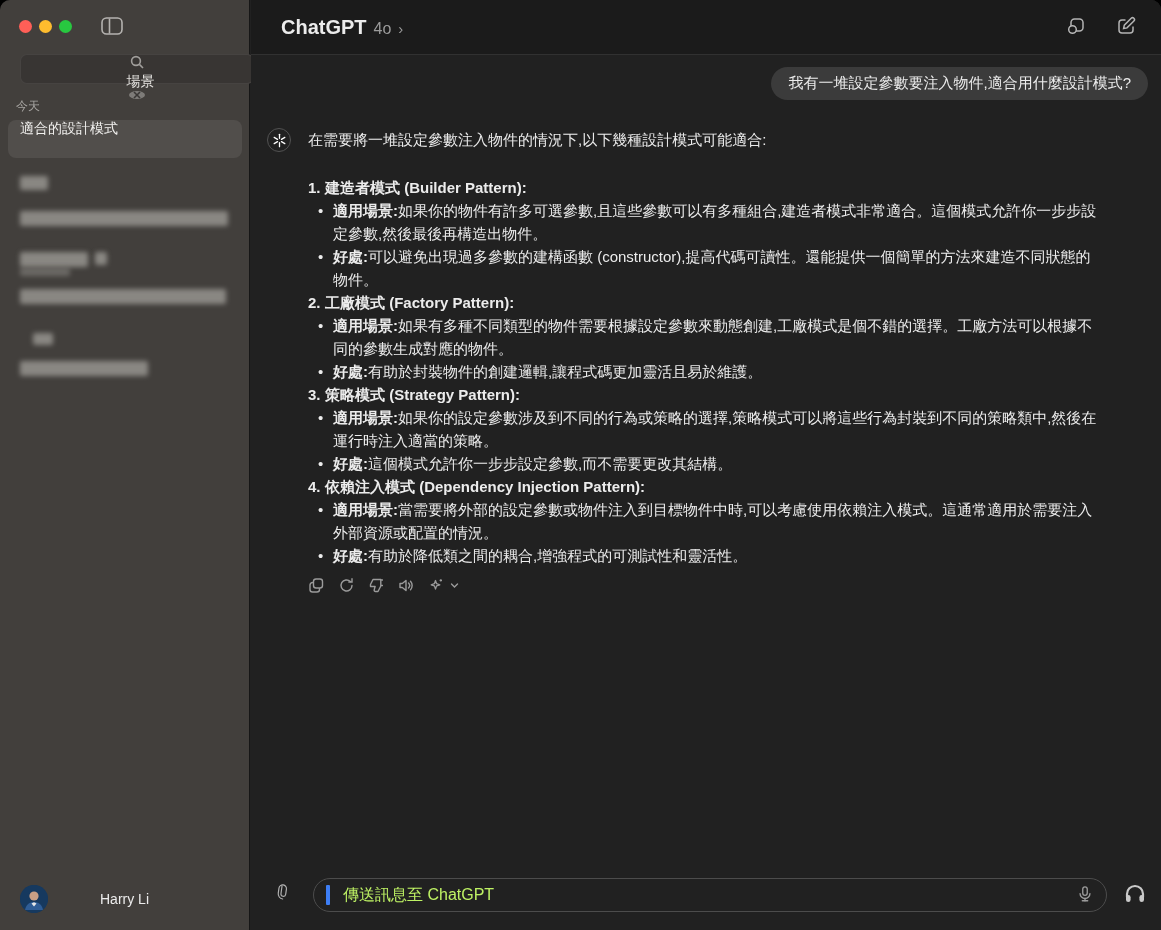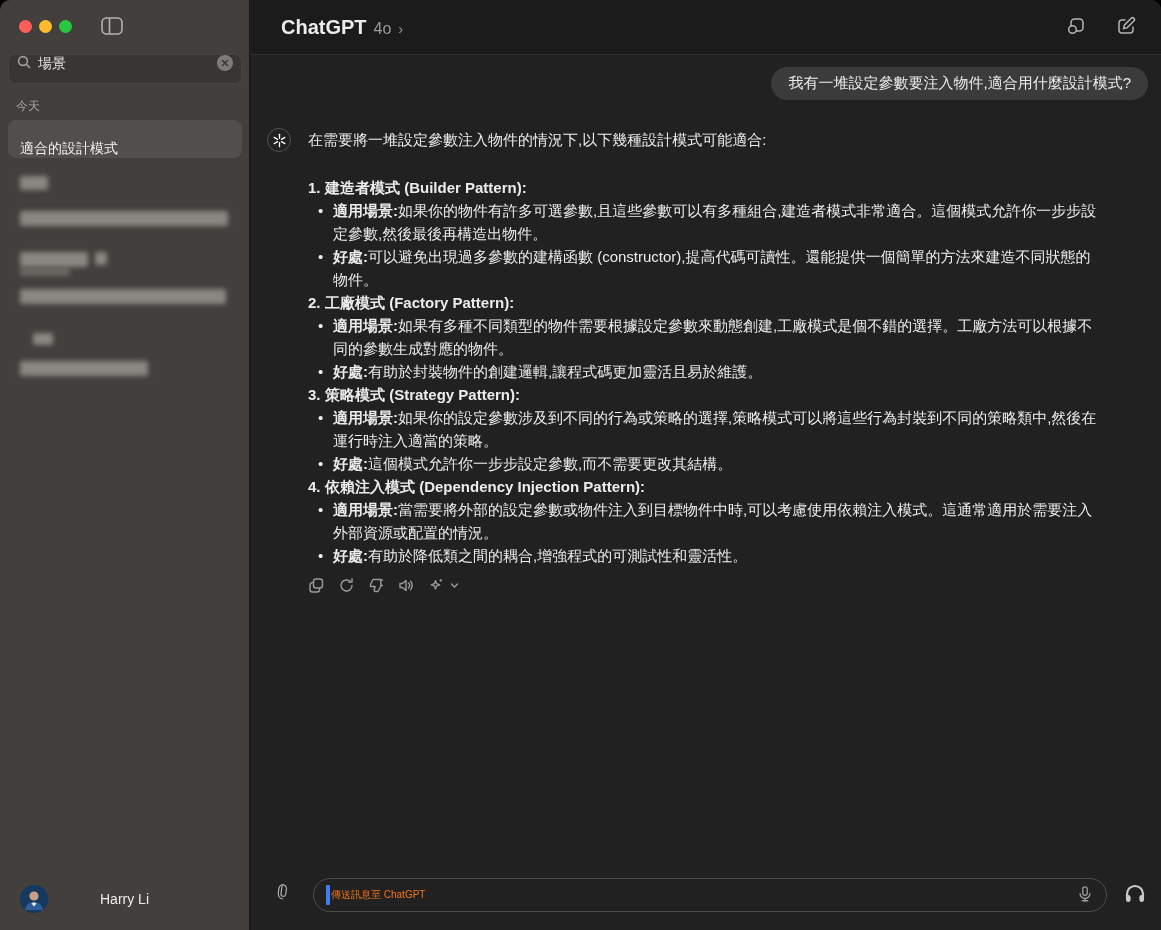--- a/index.html
+++ b/index.html
@@ -9,29 +9,29 @@
             border-radius:10px 10px 0 0; overflow:hidden; }
 
   
   .sidebar { position:absolute; left:0; top:0; width:250px; height:100%;
              background:#423f3c; border-right:1px solid #161616; }
   .titlebar { position:relative; height:52px; }
   .traffic { position:absolute; top:20px; width:13px; height:13px; border-radius:50%; }
   .t-close { left:19px; } .t-min { left:39px; } .t-zoom { left:59px; }
   .sb-toggle { position:absolute; left:100px; top:16px; width:24px; height:20px;
                display:flex; align-items:center; justify-content:center; cursor:pointer; }
-  .search-box { position:absolute; left:8px; top:54px; width:234px; height:30px;
+  .search-box { position:absolute; left:20px; top:54px; width:234px; height:30px;
                 background:#383533; border:1px solid rgba(255,255,255,0.07); border-radius:7px;
-                display:flex; align-items:flex-start; padding:0 8px; }
+                display:flex; align-items:center; padding:0 8px;flex-direction:column; }
   .search-box .value { margin-left:7px; font-size:14px; color:#e3e1de; flex:1; }
   .clear-btn { width:16px; height:16px; border-radius:50%; background:#7d7b78;
                display:flex; align-items:center; justify-content:center; cursor:pointer; }
   .section-label { position:absolute; left:16px; top:98px; font-size:12px; color:#a6a4a1; }
   .sb-item-selected { position:absolute; left:8px; top:120px; width:234px; height:38px;
-                      background:#514e4b; border-radius:8px; display:flex; align-items:flex-end;
+                      background:#514e4b; border-radius:8px; display:flex; align-items:flex-start;
                       padding-left:12px; font-size:14px; color:#f1f0ee; cursor:pointer; }
   .redacted { position:absolute; display:flex; gap:7px; cursor:pointer; }
   .redacted span { display:block; background:#96948f; border-radius:2px;
                    filter:blur(2.6px); opacity:.85; }
   .sb-footer { position:absolute; left:0; bottom:0; width:100%; height:62px;
                display:flex; align-items:center; padding-left:20px; cursor:pointer;gap:40px; }
   .sb-footer .name { margin-left:12px; font-size:14px; font-weight:500; color:#ececec; }
   .avatar { width:28px; height:28px; border-radius:50%; overflow:hidden; background:#16395f; }
 
   
@@ -62,21 +62,21 @@
   .conclusion { margin-top:16px; }
   .msg-actions { margin-top:10px; display:flex; align-items:center; gap:13px; }
   .msg-actions .icon-btn svg { display:block; }
 
   
   .composer { position:absolute; left:0; bottom:0; width:100%; height:64px;
               background:#212121; display:flex; align-items:center; padding:0 14px 6px 20px; }
   .input-pill { flex:1; height:34px; margin:0 16px 0 22px; border:1px solid #4c4c4c;
                 border-radius:17px; display:flex; align-items:center; padding:0 12px; cursor:text; }
   .caret { width:4px; height:20px; background:#3d7ef5; border-radius:1px; }
-  .placeholder { margin-left:1px; font-size:10px; color:#f97316; flex:1; }
+  .placeholder { margin-left:13px; font-size:16px; color:#bef264; flex:1; }
 </style>
 </head>
 <body>
 
 <div class="window">
 
   <aside class="sidebar">
     <div class="titlebar">
       <span class="traffic t-close" style="background: rgb(255, 95, 87);"></span>
       <span class="traffic t-min" style="background: rgb(254, 188, 46);"></span>

